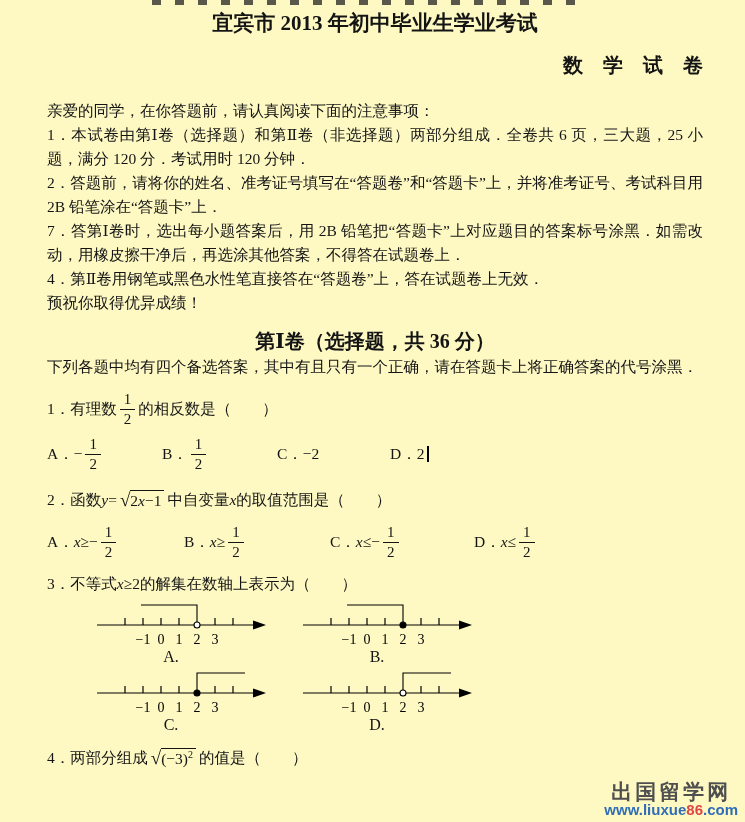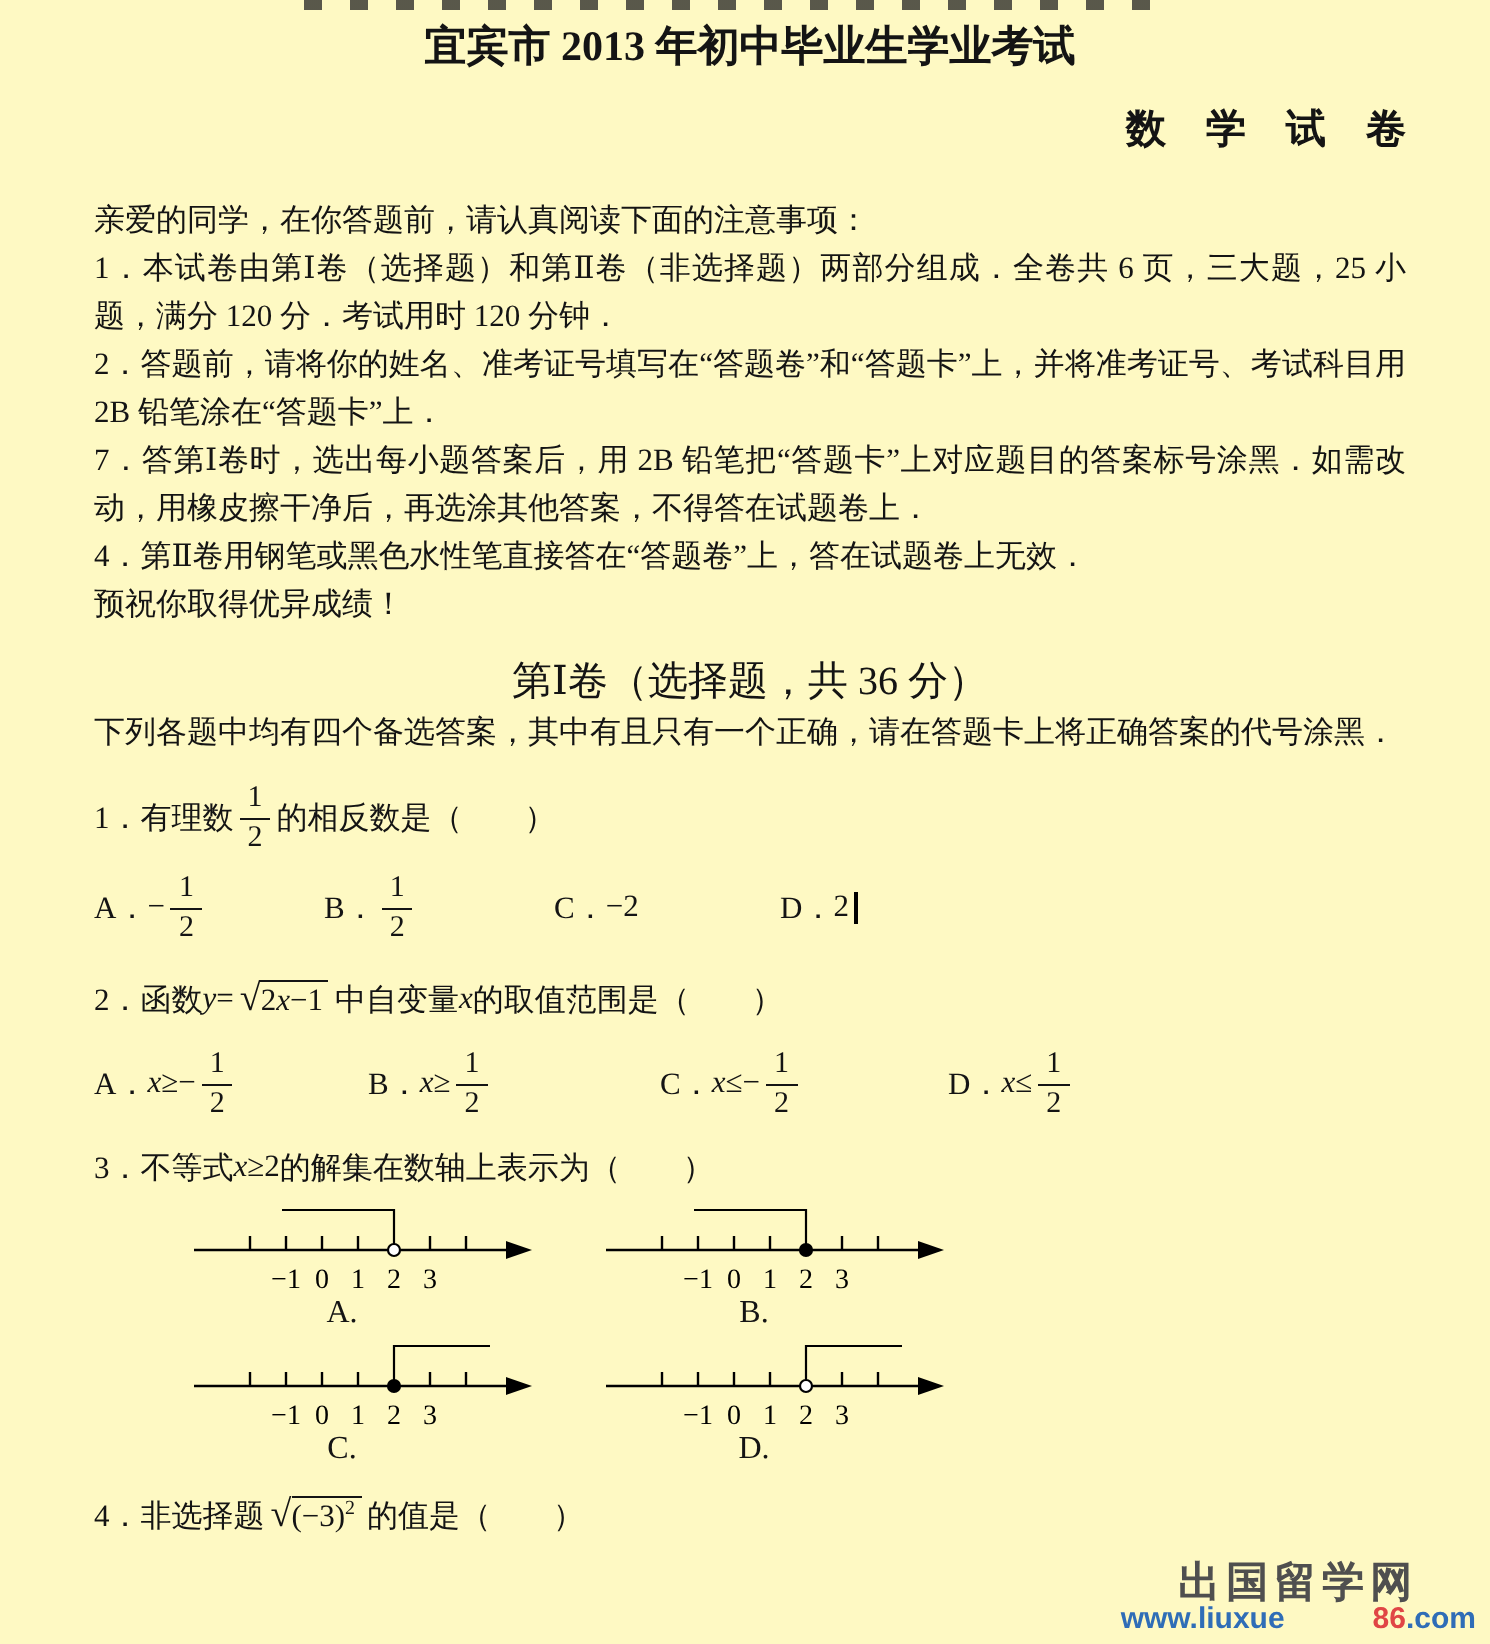--- a/index.html
+++ b/index.html
@@ -16,21 +16,21 @@
     background:repeating-linear-gradient(90deg,#222 0 9px,transparent 9px 23px);
     opacity:.75;
   }
 
   .title{margin:10px 0 0;text-align:center;font-size:21px;font-weight:bold;line-height:26px;}
   .subtitle{margin:16px 0 0;text-align:right;font-size:20px;font-weight:bold;line-height:26px;}
 
   .notice{margin-top:21px;font-size:15.5px;line-height:24px;text-align:justify;}
   .notice p{margin:0;}
 
-  .sec-heading{margin:13px 0 0;text-align:center;font-size:20px;font-weight:normal;line-height:27px;}
+  .sec-heading{margin:13px 0 0;text-align:center;font-size:20px;font-weight:bold;line-height:27px;}
 
   .part-title{margin:27px 0 0;font-size:16px;font-weight:bold;line-height:22px;}
   .part-desc{margin:0;font-size:15.5px;line-height:23px;text-align:justify;}
 
   .q{font-size:15.5px;}
   .q-stem{display:flex;align-items:center;white-space:nowrap;}
   .q-stem i,.opt i{font-style:italic;}
 
   .frac{display:inline-block;text-align:center;font-size:15px;line-height:1;margin:0 3px;vertical-align:middle;}
   .frac .fnum{display:block;padding:1px 4px 2px;border-bottom:1px solid #141414;}
@@ -284,25 +284,25 @@
             </svg>
             <div class="dlabel">D.</div>
           </div>
         </div>
       </div>
     </div>
 
     <div class="q">
       <div class="q-stem q4-stem">
         <span>4．</span>
-        <span>非选择题</span>
+        <span>两部分组成</span>
         <span class="sqrt"><span class="rsign">√</span><span class="rad"><span>(−3)</span><sup class="exp">2</sup></span></span>
         <span>的值是（　　）</span>
       </div>
 
     </div>
   </div>
 
   <div class="watermark">
     <span class="wm-name" style="color: rgb(79, 79, 79);">出国留学网</span>
-    <span class="wm-url"><span class="wm-blue" style="color: rgb(47, 109, 183);">www.liuxue</span><span class="wm-red" style="color: rgb(224, 69, 69); margin-left: 44px;">86</span><span class="wm-blue" style="color: rgb(47, 109, 183);">.com</span></span>
+    <span class="wm-url"><span class="wm-blue" style="color: rgb(47, 109, 183);">www.liuxue</span><span class="wm-red" style="color: rgb(224, 69, 69);">86</span><span class="wm-blue" style="color: rgb(47, 109, 183);">.com</span></span>
   </div>
 </div>
 
 </body></html>

